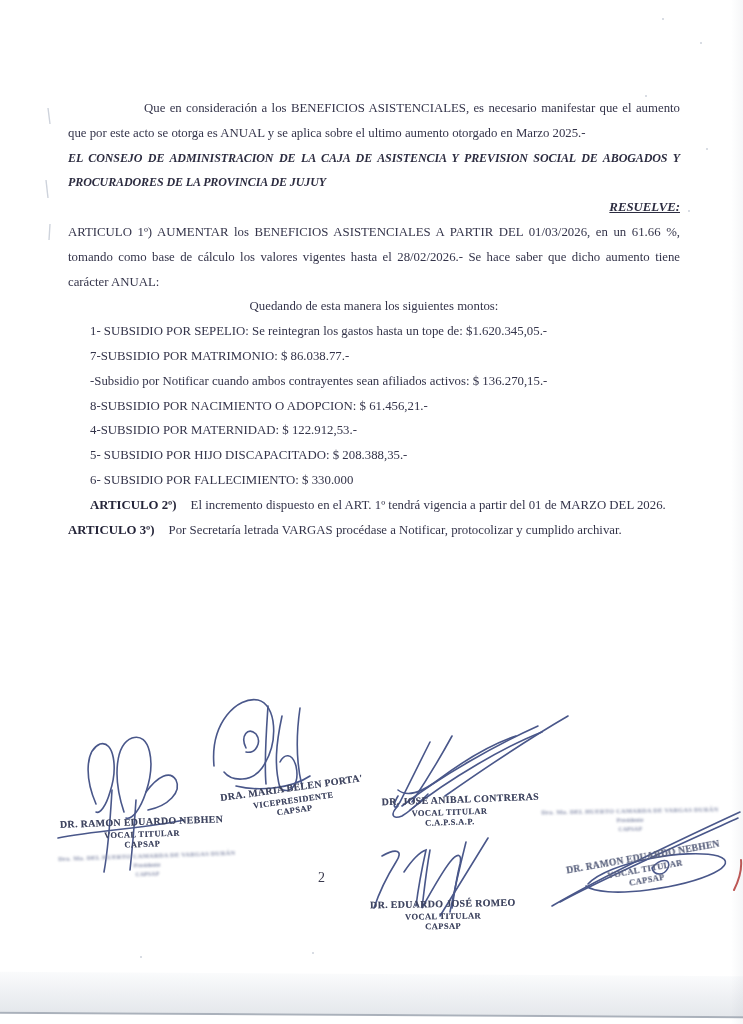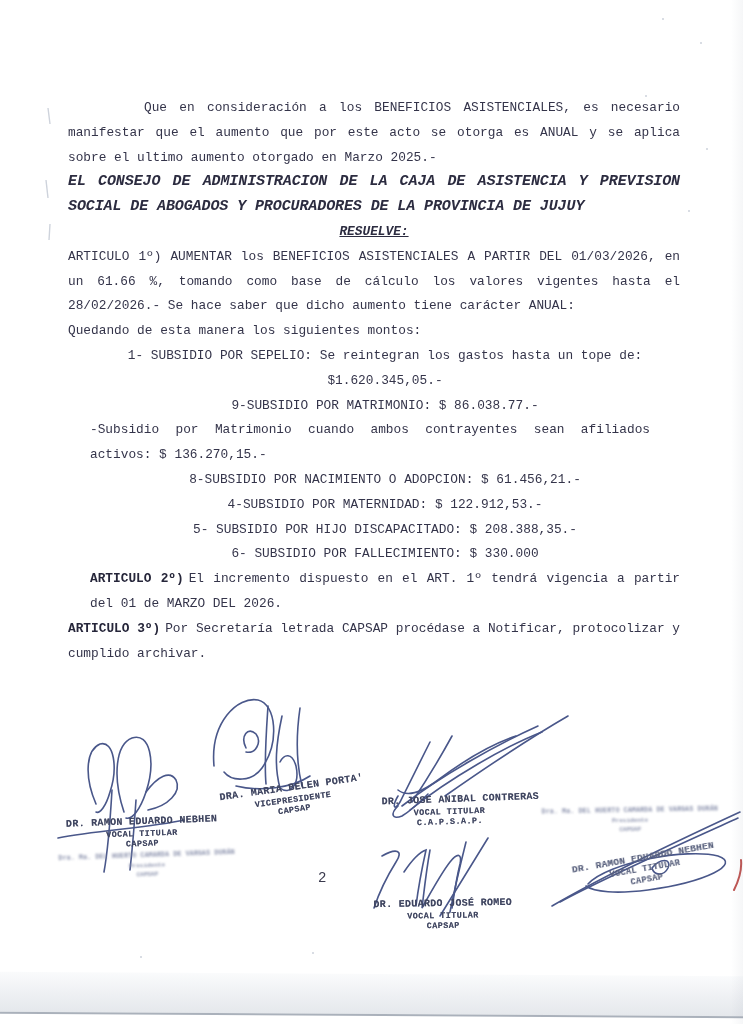--- a/index.html
+++ b/index.html
@@ -1,49 +1,49 @@
 <!DOCTYPE html>
 <html><head>
 <meta charset="utf-8">
 <style>
   html,body{margin:0;padding:0;background:#ffffff;}
   .page{
     position:relative;
     width:743px;height:1024px;
     background:#ffffff;
     overflow:hidden;
-    font-family:Liberation Mono, monospace;
+    font-family:Liberation Serif, serif;
     color:#34344a;
   }
   .edge-shade{
     position:absolute;top:0;right:0;width:12px;height:100%;
     background:linear-gradient(90deg, rgba(120,130,150,0) 0%, rgba(120,130,150,0.07) 100%);
     pointer-events:none;
   }
   .page-bottom-edge{
     position:absolute;left:-6px;right:-6px;top:974px;height:40px;
     background:linear-gradient(180deg,#fafbfc 0%,#eef0f3 55%,#e5e8ec 100%);
     border-bottom:2px solid #aab1bb;
     transform:rotate(0.35deg);
   }
   .content{
     position:absolute;top:96px;left:68px;width:612px;
     font-size:12.8px;line-height:24.8px;
     text-align:justify;
   }
   .para{margin:0;}
   .indent{text-indent:76px;}
-  .council{font-weight:700;font-style:italic;color:#2c2c40;font-size:15px;letter-spacing:-0.1px;}
-  .resuelve{font-weight:700;font-style:italic;text-decoration:underline;color:#2c2c40;text-align:center;}
-  .montos{text-align:left;}
+  .council{font-weight:700;font-style:italic;color:#2c2c40;font-size:12px;letter-spacing:-0.1px;}
+  .resuelve{font-weight:700;font-style:italic;text-decoration:underline;color:#2c2c40;text-align:right;}
+  .montos{text-align:center;}
   .items{padding-left:22px;}
-  .item{margin:0;text-align:center;}
+  .item{margin:0;text-align:left;}
   .item.wrap-just{max-width:560px;text-align:justify;}
   .art-indent{padding-left:22px;}
-  .art-label{font-weight:700;color:#26263a;margin-right:5px;}
+  .art-label{font-weight:700;color:#26263a;margin-right:14px;}
   
   .stamp{
     position:absolute;text-align:center;color:#3f4560;font-weight:700;
     text-shadow:0 0 0.6px rgba(63,69,96,0.55);
     line-height:1.25;white-space:nowrap;
   }
   .stamp .l1{font-size:10px;letter-spacing:0.3px;}
   .stamp .l2,.stamp .l3{font-size:8.5px;letter-spacing:0.4px;}
   .stamp-faint{
     position:absolute;text-align:center;color:#8b92ad;font-weight:700;
@@ -62,29 +62,29 @@
 <div class="page">
 
   <div class="content">
     <p class="para indent">Que en consideración a los BENEFICIOS ASISTENCIALES, es necesario manifestar que el aumento que por este acto se otorga es ANUAL y se aplica sobre el ultimo aumento otorgado en Marzo 2025.-</p>
     <p class="para council">EL CONSEJO DE ADMINISTRACION DE LA CAJA DE ASISTENCIA Y PREVISION SOCIAL DE ABOGADOS Y PROCURADORES DE LA PROVINCIA DE JUJUY</p>
     <p class="para resuelve">RESUELVE:</p>
     <p class="para">ARTICULO 1º) AUMENTAR los BENEFICIOS ASISTENCIALES A PARTIR DEL 01/03/2026, en un 61.66 %, tomando como base de cálculo los valores vigentes hasta el 28/02/2026.- Se hace saber que dicho aumento tiene carácter ANUAL:</p>
     <p class="para montos">Quedando de esta manera los siguientes montos:</p>
     <div class="items">
       <p class="item">1-  SUBSIDIO POR SEPELIO: Se reintegran los gastos hasta un tope de: $1.620.345,05.-</p>
-      <p class="item">9-SUBSIDIO POR MATRIMONIO: $ 86.038.77.-</p>
-      <p class="item wrap-just">-Subsidio por Matrimonio cuando ambos contrayentes sean afiliados activos: $ 136.270,15.-</p>
+      <p class="item">7-SUBSIDIO POR MATRIMONIO: $ 86.038.77.-</p>
+      <p class="item wrap-just">-Subsidio por Notificar cuando ambos contrayentes sean afiliados activos: $ 136.270,15.-</p>
       <p class="item">8-SUBSIDIO POR NACIMIENTO O ADOPCION: $ 61.456,21.-</p>
       <p class="item">4-SUBSIDIO POR MATERNIDAD: $ 122.912,53.-</p>
       <p class="item">5- SUBSIDIO POR HIJO DISCAPACITADO: $ 208.388,35.-</p>
       <p class="item">6- SUBSIDIO POR FALLECIMIENTO: $ 330.000</p>
     </div>
     <p class="para art-indent"><span class="art-label">ARTICULO 2º)</span><span>El incremento dispuesto en el ART. 1º tendrá vigencia a partir del  01 de MARZO  DEL 2026.</span></p>
-    <p class="para"><span class="art-label">ARTICULO 3º)</span><span>Por Secretaría letrada CAPSAP procédase a Notificar, protocolizar y  cumplido archivar.</span></p>
+    <p class="para"><span class="art-label">ARTICULO 3º)</span><span>Por Secretaría letrada VARGAS procédase a Notificar, protocolizar y  cumplido archivar.</span></p>
   </div>
 
   <svg class="sig-svg" width="743" height="1024" viewBox="0 0 743 1024">
     <g stroke="#31407a" stroke-width="1.6" fill="none" stroke-linecap="round" opacity="0.88">
 
       <g>
         <path d="M96,804 C84,776 86,750 100,744 C114,740 118,768 110,792 C106,806 100,814 96,812"></path>
         <path d="M124,812 C112,776 116,744 132,738 C150,732 156,762 146,792 C140,810 132,820 126,818"></path>
         <path d="M146,792 C158,776 170,770 176,780 C182,792 168,806 148,810"></path>
         <path d="M112,790 C110,824 108,850 104,872"></path>

